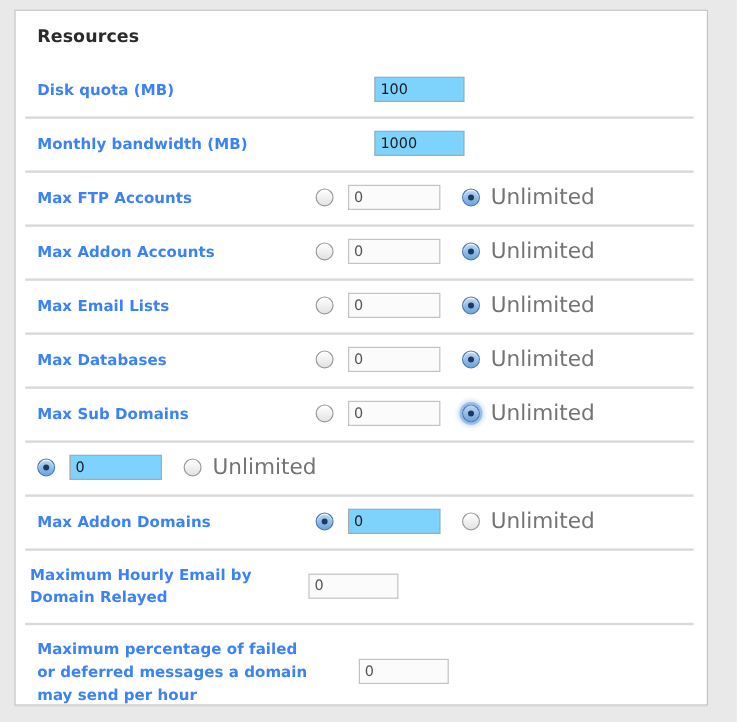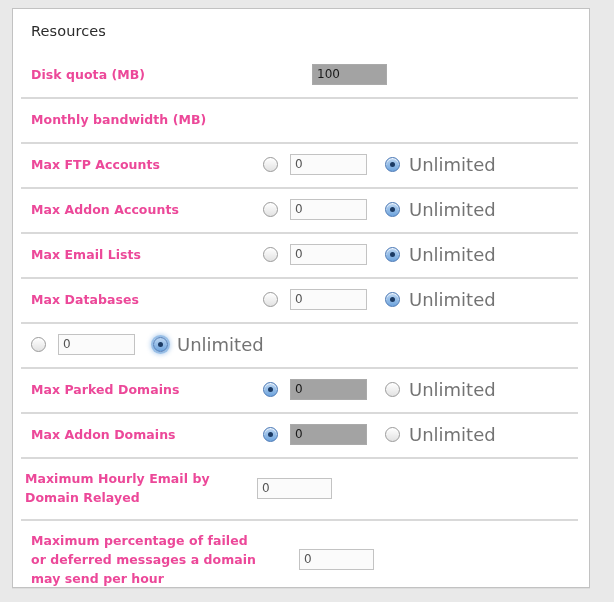--- a/index.html
+++ b/index.html
@@ -23,21 +23,21 @@
     width: 578px;
     height: 580px;
     background: #ffffff;
     border: 1px solid #c2c2c2;
     box-sizing: border-box;
     box-shadow: 0 1px 0 rgba(0,0,0,0.05);
   }
 
   .panel-title {
     font-size: 14.5px;
-    font-weight: normal;
+    font-weight: bold;
     color: #2b2b2b;
     padding: 14px 0 0 18px;
     letter-spacing: 0.1px;
   }
 
   .rows {
     margin-top: 13px;
   }
 
   
@@ -63,21 +63,21 @@
     padding-left: 12px;
   }
   .row.taller {
     min-height: 80px;
     gap: 36px;
   }
 
   .row-label {
     font-size: 12.5px;
     font-weight: bold;
-    color: #ec4899;
+    color: #3b82f6;
     width: 232px;
     flex: 0 0 232px;
     line-height: 19px;
     letter-spacing: 0.05px;
   }
 
   .row-control {
     display: flex;
     align-items: center;
     flex: 1 1 auto;
@@ -86,21 +86,21 @@
   
   .txt {
     font-family: "DejaVu Sans", "Liberation Sans", sans-serif;
     font-size: 12px;
     color: #1a1a1a;
     height: 21px;
     line-height: 21px;
     padding: 0 4px;
     box-sizing: border-box;
     border: 1px solid #aaaaaa;
-    background: #a3a3a3;
+    background: #7dd3fc;
     border-radius: 0;
     outline: none;
   }
   .txt.wide   { width: 77px; }
   .txt.narrow { width: 75px; }
   .txt.dim {
     border-color: #c3c3c3;
     background: #fbfbfb;
     color: #555555;
   }
@@ -158,20 +158,23 @@
 
   <div class="rows">
       <div class="row">
         <div class="row-label">Disk quota (MB)</div>
         <div class="row-control">
           <input type="text" class="txt narrow offset-a" value="100" style="">
         </div>
       </div>
       <div class="row">
         <div class="row-label">Monthly bandwidth (MB)</div>
+        <div class="row-control">
+          <input type="text" class="txt narrow offset-a" value="1000" style="">
+        </div>
       </div>
       <div class="row">
         <div class="row-label">Max FTP Accounts</div>
         <div class="row-control">
           <span class="radio radio-left"></span>
           <input type="text" class="txt wide dim" value="0" style="">
           <span class="radio radio-right on"></span>
           <span class="radio-text">Unlimited</span>
         </div>
       </div>
@@ -196,29 +199,29 @@
       <div class="row">
         <div class="row-label">Max Databases</div>
         <div class="row-control">
           <span class="radio radio-left"></span>
           <input type="text" class="txt wide dim" value="0" style="">
           <span class="radio radio-right on"></span>
           <span class="radio-text">Unlimited</span>
         </div>
       </div>
       <div class="row">
+        <div class="row-label">Max Sub Domains</div>
         <div class="row-control">
           <span class="radio radio-left"></span>
           <input type="text" class="txt wide dim" value="0" style="">
           <span class="radio radio-right on focus"></span>
           <span class="radio-text">Unlimited</span>
         </div>
       </div>
       <div class="row">
-        <div class="row-label">Max Parked Domains</div>
         <div class="row-control">
           <span class="radio radio-left on"></span>
           <input type="text" class="txt wide" value="0" style="">
           <span class="radio radio-right"></span>
           <span class="radio-text">Unlimited</span>
         </div>
       </div>
       <div class="row">
         <div class="row-label">Max Addon Domains</div>
         <div class="row-control">

